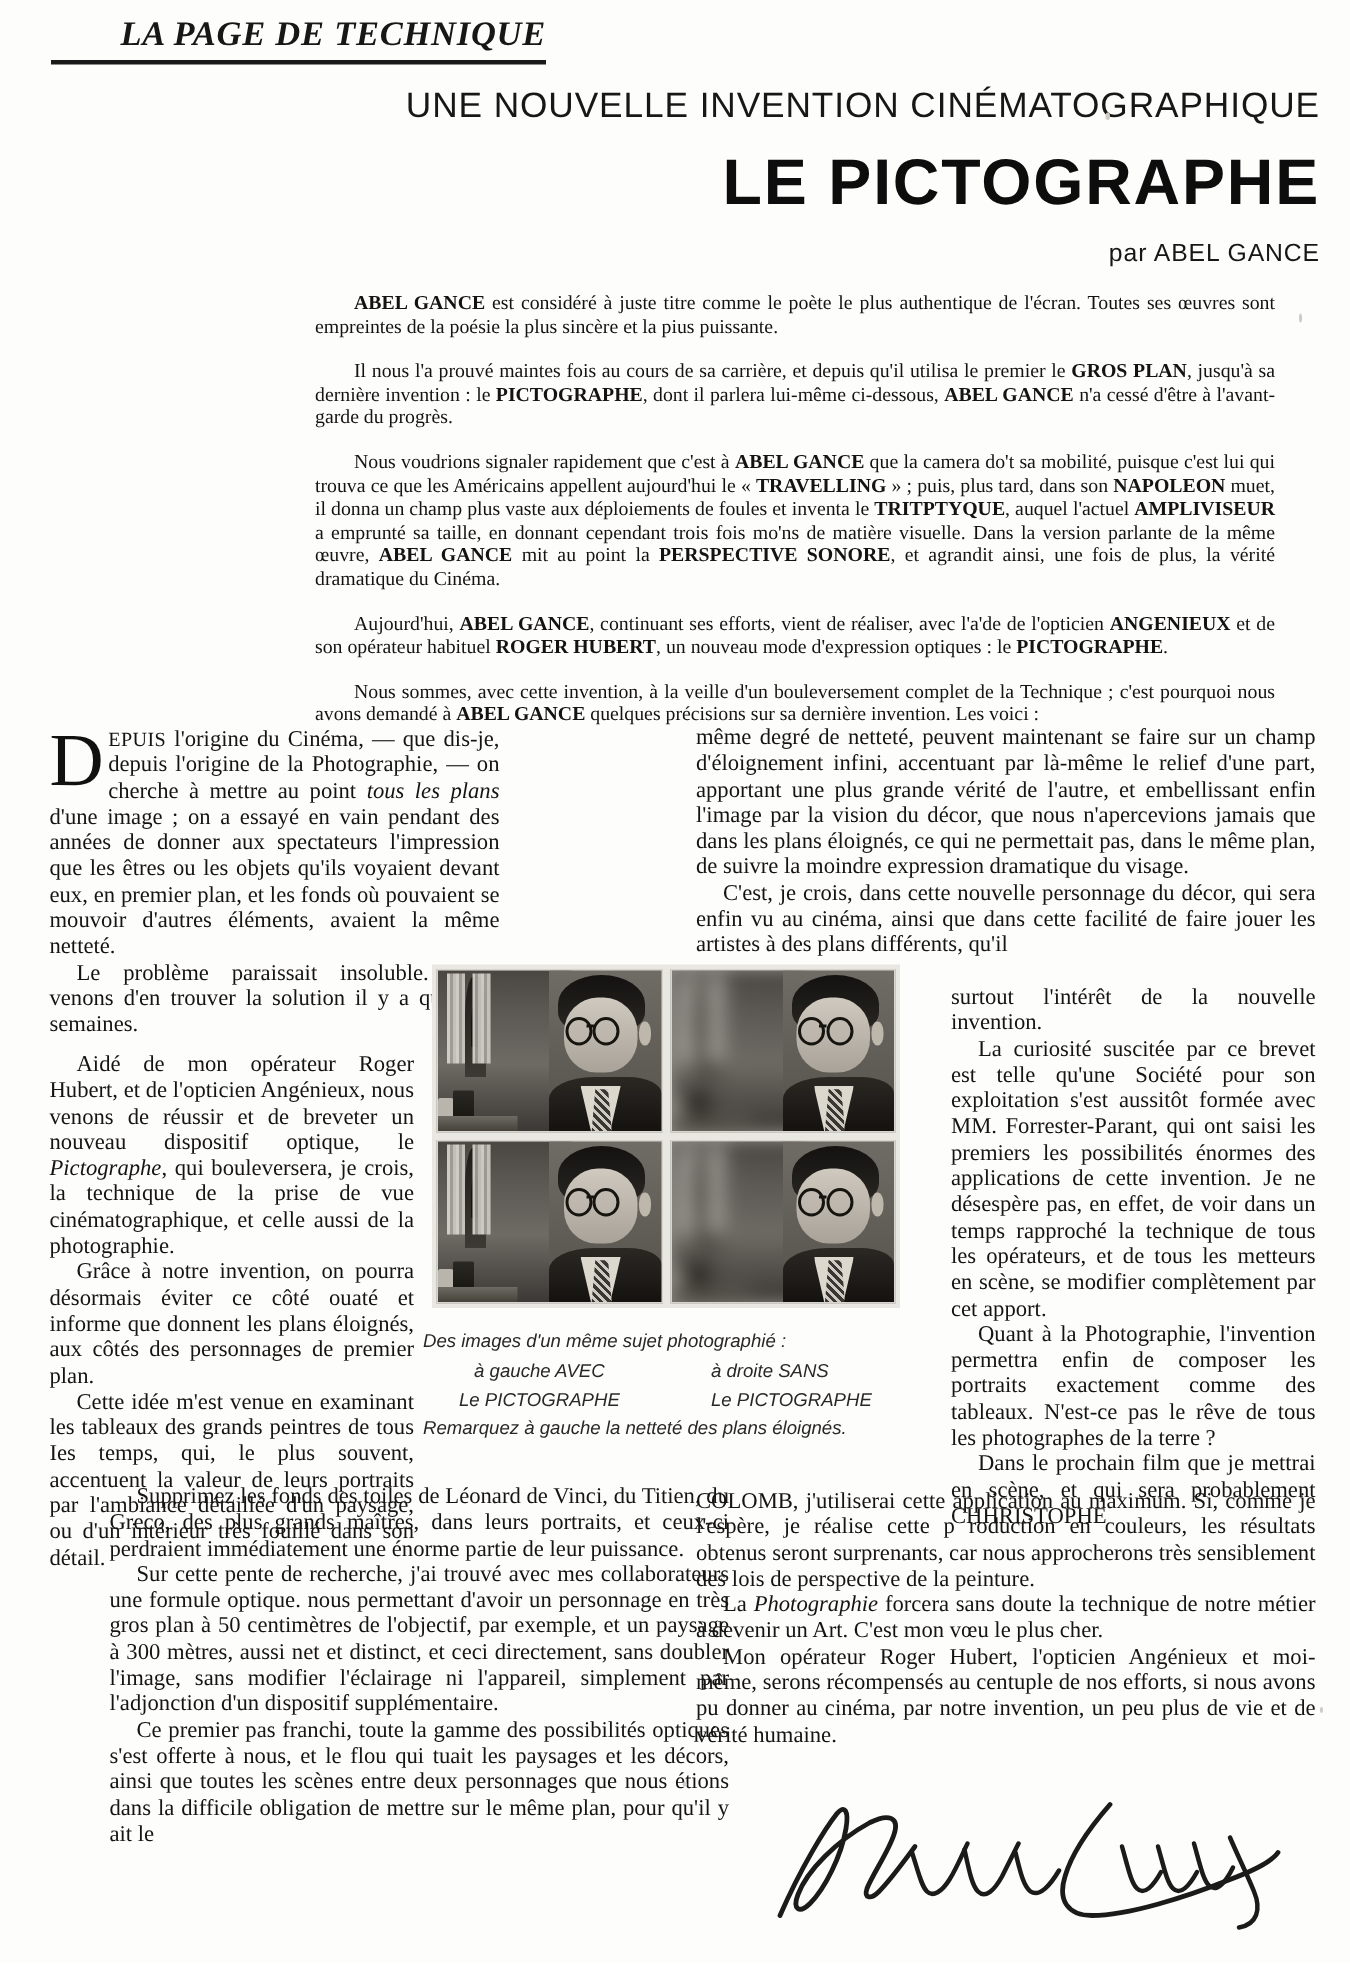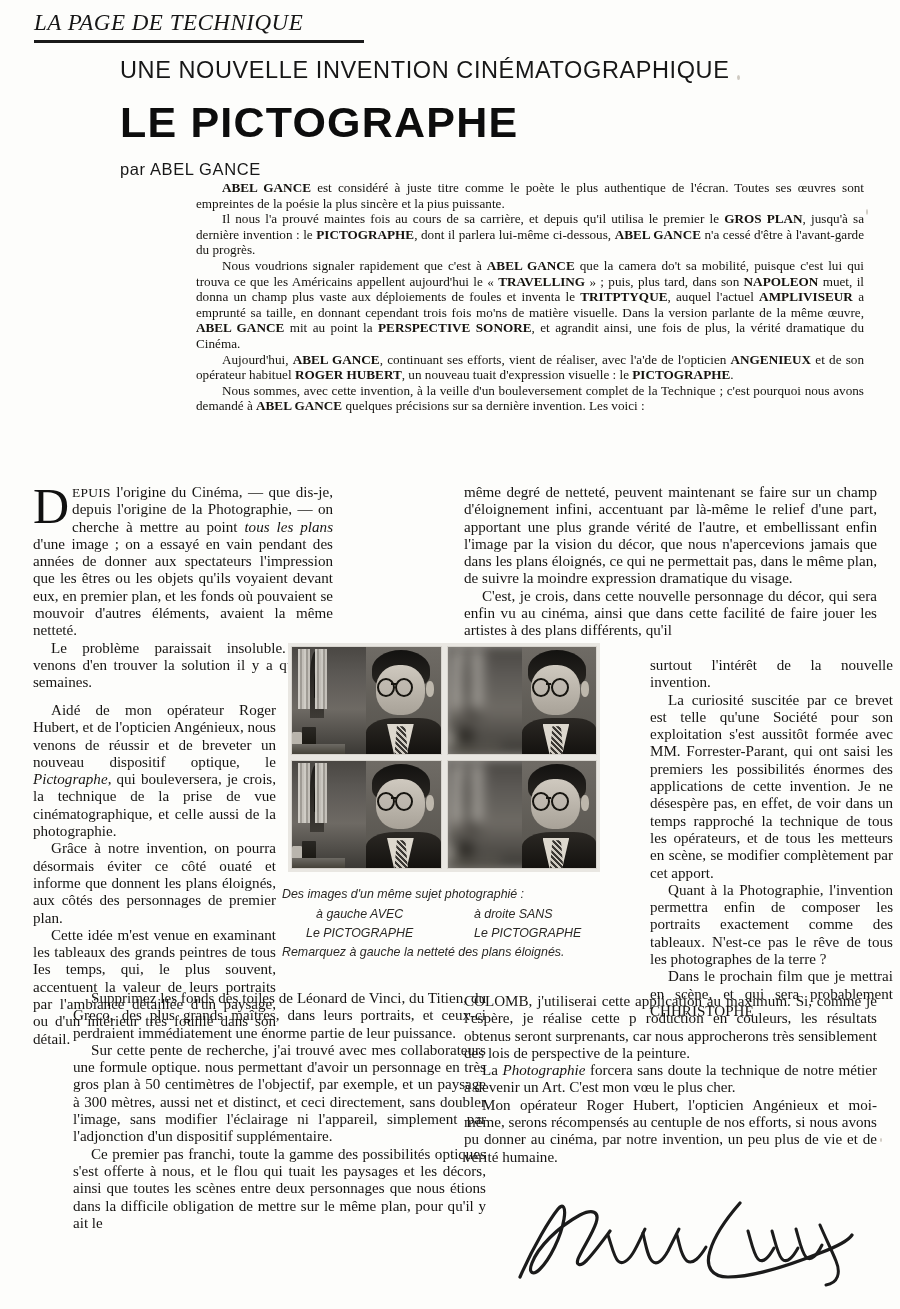--- a/index.html
+++ b/index.html
@@ -20,39 +20,40 @@
   
   .masthead {
     position: absolute;
     left: 34px;
     top: 10px;
     width: 330px;
   }
   .masthead-title {
     font-family: "Liberation Serif", serif;
     font-style: italic;
-    font-weight: normal;
+    font-weight: bold;
     font-size: 23px;
     letter-spacing: 0.5px;
     color: #171717;
     white-space: nowrap;
+    text-align: right;
   }
   .masthead-rule {
     margin-top: 4px;
     border-top: 3px solid #1a1a1a;
     width: 330px;
   }
 
   
   .headline-wrap {
     position: absolute;
     left: 120px;
     top: 57px;
     width: 760px;
-    text-align: left;
+    text-align: right;
   }
   .kicker {
     font-family: "Liberation Sans", sans-serif;
     font-size: 23.5px;
     font-weight: 500;
     letter-spacing: 0.6px;
     color: #171717;
     white-space: nowrap;
   }
   .headline {
@@ -79,21 +80,21 @@
     left: 196px;
     top: 180px;
     width: 668px;
     font-family: "Liberation Serif", serif;
     font-size: 13.2px;
     line-height: 15.6px;
     text-align: justify;
     color: #15130f;
   }
   .intro p {
-    margin: 0;
+    margin: 14px;
     text-indent: 26px;
   }
   .intro b { font-weight: bold; }
 
   
   .body-text {
     position: absolute;
     font-family: "Liberation Serif", serif;
     font-size: 15.1px;
     line-height: 17.3px;
@@ -110,21 +111,21 @@
   
   #col-left-top  { left: 33px;  top: 484px; width: 300px; }
   
   #col-left-mid  { left: 33px;  top: 662px; width: 243px; margin-top: 40px; }
   
   #col-left-bot  { left: 33px;  top: 990px; width: 413px; margin-left: 40px; }
 
   
   #col-right-top { left: 464px; top: 484px; width: 413px; }
   
-  #col-right-mid { left: 634px; top: 657px; width: 243px; margin-left: 16px; }
+  #col-right-mid { left: 634px; top: 657px; width: 243px; }
   
   #col-right-bot { left: 464px; top: 993px; width: 413px; }
 
   .drop-cap {
     float: left;
     font-family: "Liberation Serif", serif;
     font-size: 50px;
     line-height: 40px;
     font-weight: normal;
     margin: 2px 3px 0 0;
@@ -331,21 +332,21 @@
     <div class="byline">
       <span class="by">par</span>
       <span>ABEL GANCE</span>
     </div>
   </div>
 
   <div class="intro">
     <p><b>ABEL GANCE</b><span> est considéré à juste titre comme le poète le plus authentique de l'écran. Toutes ses œuvres sont empreintes de la poésie la plus sincère et la pius puissante.</span></p>
     <p><span>Il nous l'a prouvé maintes fois au cours de sa carrière, et depuis qu'il utilisa le premier le </span><b>GROS PLAN</b><span>, jusqu'à sa dernière invention : le </span><b>PICTOGRAPHE</b><span>, dont il parlera lui-même ci-dessous, </span><b>ABEL GANCE</b><span> n'a cessé d'être à l'avant-garde du progrès.</span></p>
     <p><span>Nous voudrions signaler rapidement que c'est à </span><b>ABEL GANCE</b><span> que la camera do't sa mobilité, puisque c'est lui qui trouva ce que les Américains appellent aujourd'hui le « </span><b>TRAVELLING</b><span> » ; puis, plus tard, dans son </span><b>NAPOLEON</b><span> muet, il donna un champ plus vaste aux déploiements de foules et inventa le </span><b>TRITPTYQUE</b><span>, auquel l'actuel </span><b>AMPLIVISEUR</b><span> a emprunté sa taille, en donnant cependant trois fois mo'ns de matière visuelle. Dans la version parlante de la même œuvre, </span><b>ABEL GANCE</b><span> mit au point la </span><b>PERSPECTIVE SONORE</b><span>, et agrandit ainsi, une fois de plus, la vérité dramatique du Cinéma.</span></p>
-    <p><span>Aujourd'hui, </span><b>ABEL GANCE</b><span>, continuant ses efforts, vient de réaliser, avec l'a'de de l'opticien </span><b>ANGENIEUX</b><span> et de son opérateur habituel </span><b>ROGER HUBERT</b><span>, un nouveau tuait d'expression visuelle : le </span><b>PICTOGRAPHE</b><span>.</span></p>
+    <p><span>Aujourd'hui, </span><b>ABEL GANCE</b><span>, continuant ses efforts, vient de réaliser, avec l'a'de de l'opticien </span><b>ANGENIEUX</b><span> et de son opérateur habituel </span><b>ROGER HUBERT</b><span>, un nouveau mode d'expression optiques : le </span><b>PICTOGRAPHE</b><span>.</span></p>
     <p><span>Nous sommes, avec cette invention, à la veille d'un bouleversement complet de la Technique ; c'est pourquoi nous avons demandé à </span><b>ABEL GANCE</b><span> quelques précisions sur sa dernière invention. Les voici :</span></p>
   </div>
 
   <div class="body-text" id="col-left-top">
     <p class="noind"><span class="drop-cap">D</span><span class="smallcaps">EPUIS</span><span> l'origine du Cinéma, — que dis-je, depuis l'origine de la Photographie, — on cherche à mettre au point </span><i>tous les plans</i><span> d'une image ; on a essayé en vain pendant des années de donner aux spectateurs l'impression que les êtres ou les objets qu'ils voyaient devant eux, en premier plan, et les fonds où pouvaient se mouvoir d'autres éléments, avaient la même netteté.</span></p>
     <p>Le problème paraissait insoluble. Nous venons d'en trouver la solution il y a quelques semaines.</p>
   </div>
 
   <div class="body-text" id="col-left-mid">
     <p><span>Aidé de mon opérateur Roger Hubert, et de l'opticien Angénieux, nous venons de réussir et de breveter un nouveau dispositif optique, le </span><i>Pictographe</i><span>, qui bouleversera, je crois, la technique de la prise de vue cinématographique, et celle aussi de la photographie.</span></p>

